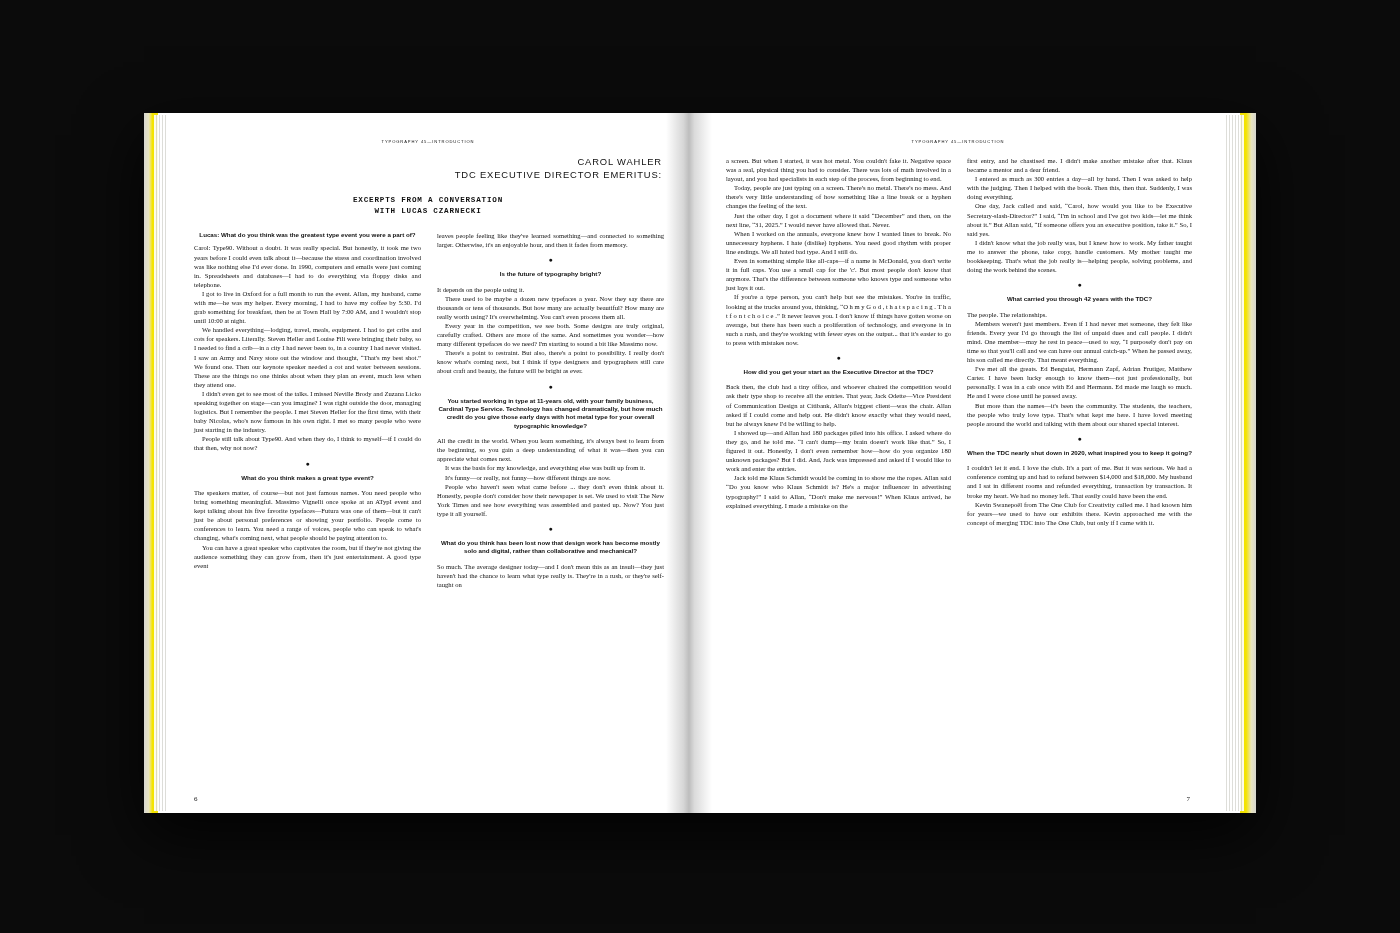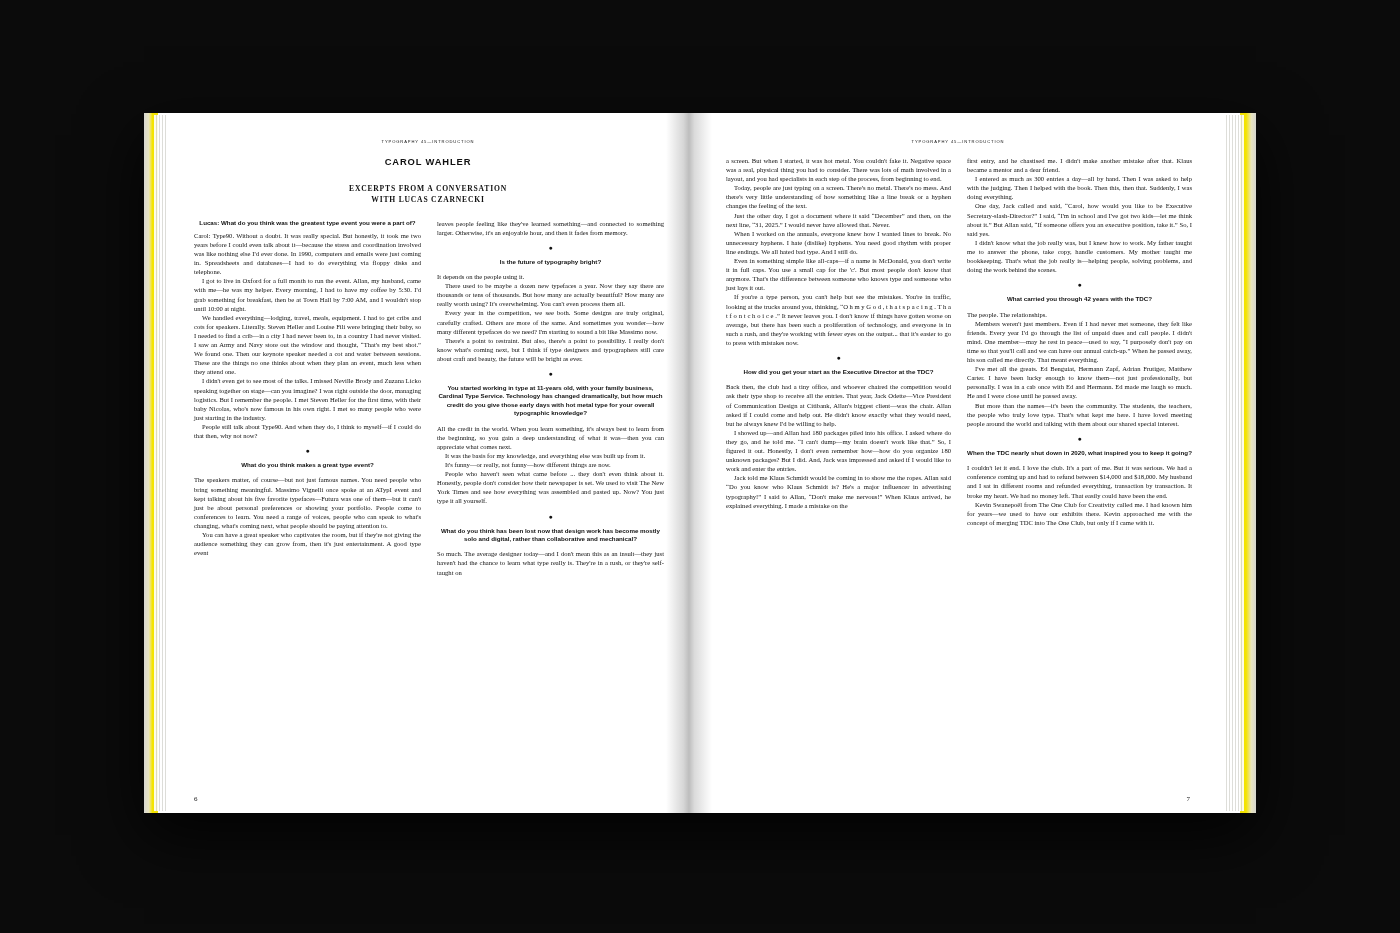--- a/index.html
+++ b/index.html
@@ -118,35 +118,35 @@
     position: absolute;
     bottom: 10px;
     font-family: "Liberation Serif", serif;
     font-size: 7px;
     color: #111;
   }
   #folio-left  { left: 26px; }
   #folio-right { right: 26px; }
 
   .title-block {
-    text-align: center;
+    text-align: right;
     font-family: "Liberation Sans", sans-serif;
-    font-weight: bold;
+    font-weight: normal;
     color: #111;
     margin-bottom: 9px;
   }
   .title-block .t-line {
     font-size: 9.4px;
     letter-spacing: 0.85px;
     line-height: 12.5px;
     text-transform: uppercase;
   }
   .subtitle-block {
     text-align: center;
-    font-family: Liberation Serif, serif;
+    font-family: Liberation Mono, monospace;
     font-weight: bold;
     font-size: 7.6px;
     letter-spacing: 0.8px;
     line-height: 11px;
     color: #111;
     text-transform: uppercase;
     margin-top: 14px;
     margin-bottom: 14px;
   }
 
@@ -210,20 +210,21 @@
     <div class="edge-pages-left"></div>
     <div class="edge-yellow-right"></div>
     <div class="edge-pages-right"></div>
 
     <div class="page" id="page-left">
       <div class="page-inner">
         <div class="running-head">TYPOGRAPHY 45—INTRODUCTION</div>
 
         <div class="title-block">
           <div class="t-line">CAROL WAHLER</div>
+          <div class="t-line">TDC EXECUTIVE DIRECTOR EMERITUS:</div>
         </div>
 
         <div class="subtitle-block">
           <div>EXCERPTS FROM A CONVERSATION</div>
           <div>WITH LUCAS CZARNECKI</div>
         </div>
 
         <div class="cols">
 
           <div class="col">

